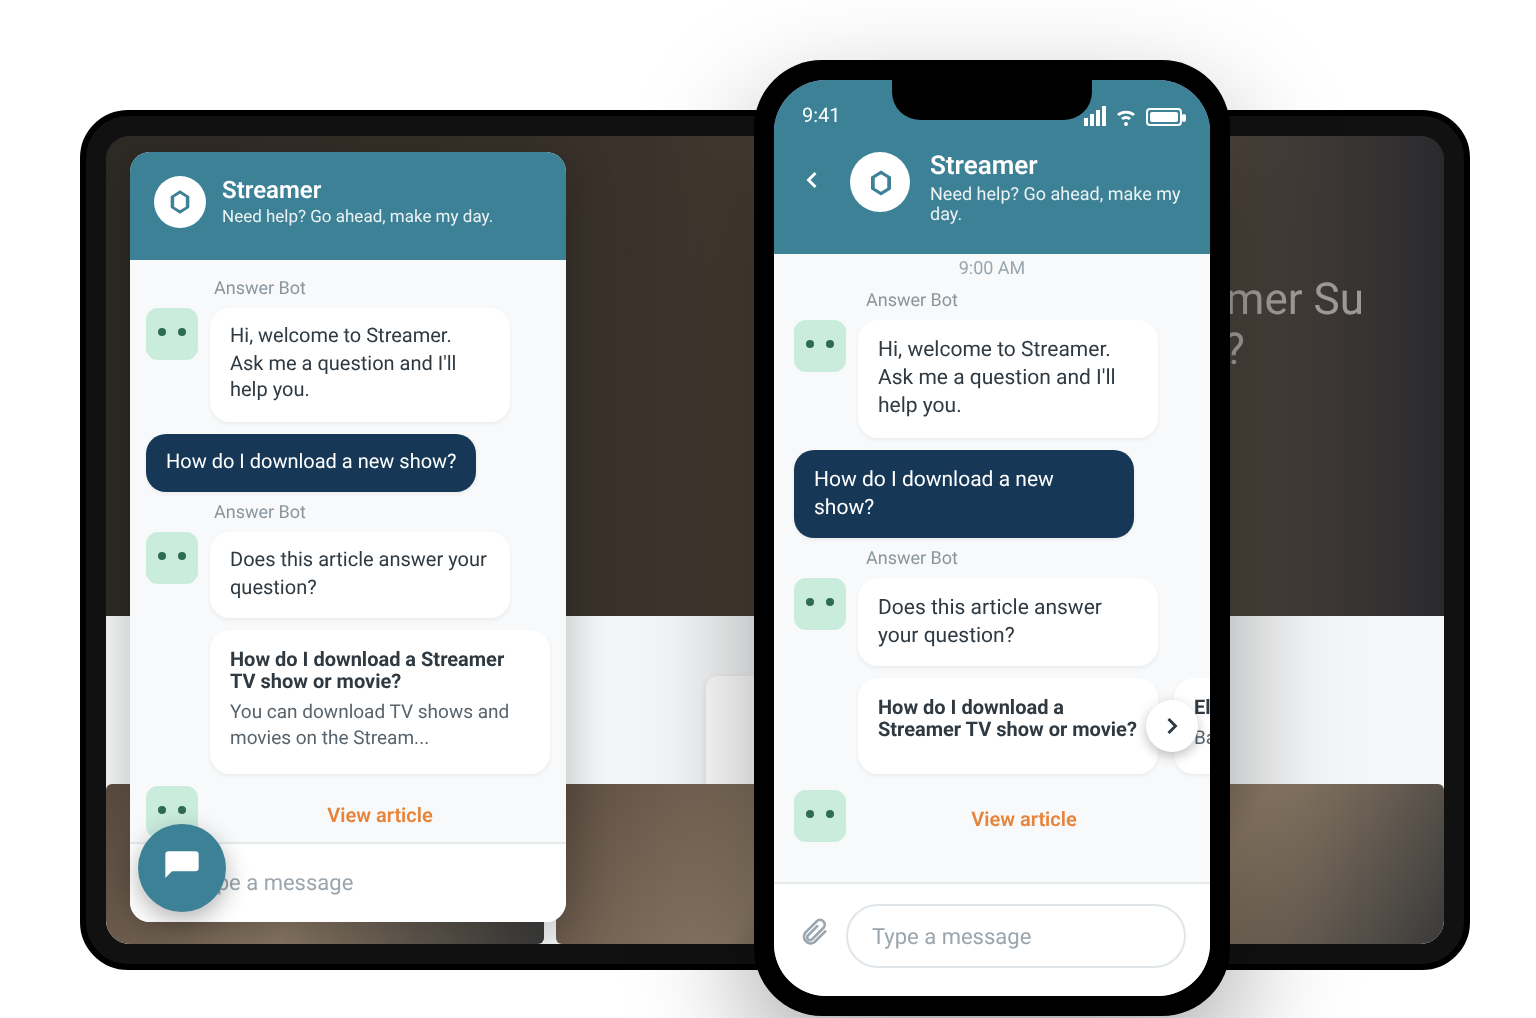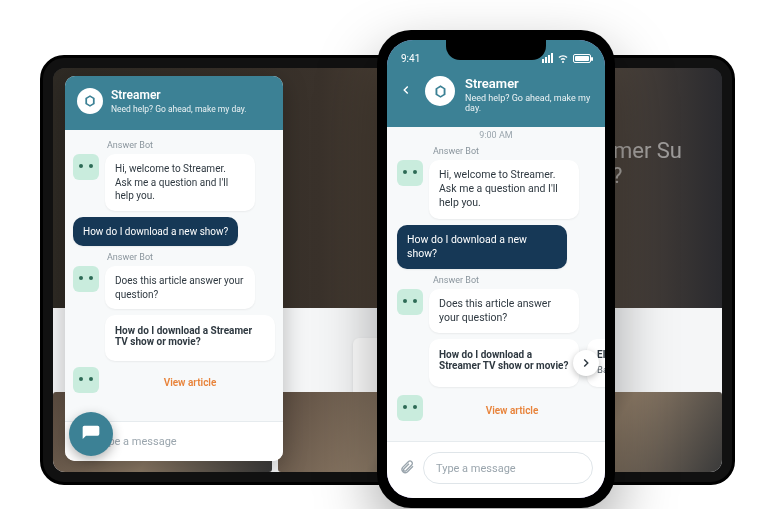--- a/index.html
+++ b/index.html
@@ -131,20 +131,21 @@
           <div class="row user">
             <div class="bubble user">How do I download a new show?</div>
           </div>
           <div class="botlabel">Answer Bot</div>
           <div class="row">
             <div class="avatar"></div>
             <div class="bubble">Does this article answer your question?</div>
           </div>
           <div class="artcard">
             <div class="title">How do I download a Streamer TV show or movie?</div>
+            <div class="desc">You can download TV shows and movies on the Stream...</div>
           </div>
           <div class="row" style="margin-top:6px">
             <div class="avatar"></div>
             <div style="flex:1" class="viewlink">View article</div>
           </div>
         </div>
         <div class="inbar">
           <span class="clip">
             <svg width="14" height="14" viewBox="0 0 24 24" fill="none" stroke="#9aa5ad" stroke-width="2">
                 <path d="M21 11l-8.5 8.5a5 5 0 0 1-7-7L14 4a3.5 3.5 0 0 1 5 5l-8.5 8.5a2 2 0 0 1-3-3L15 7"></path>

